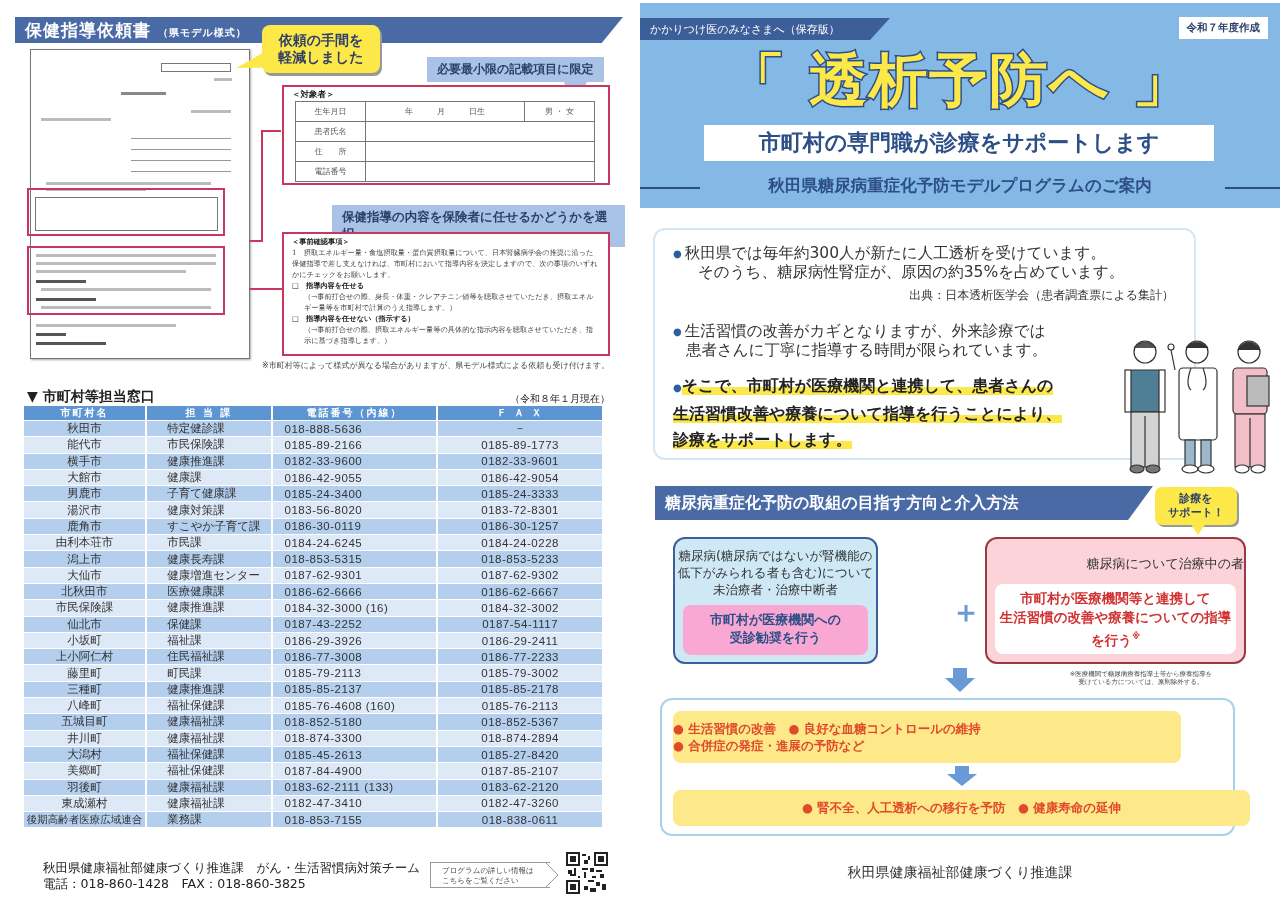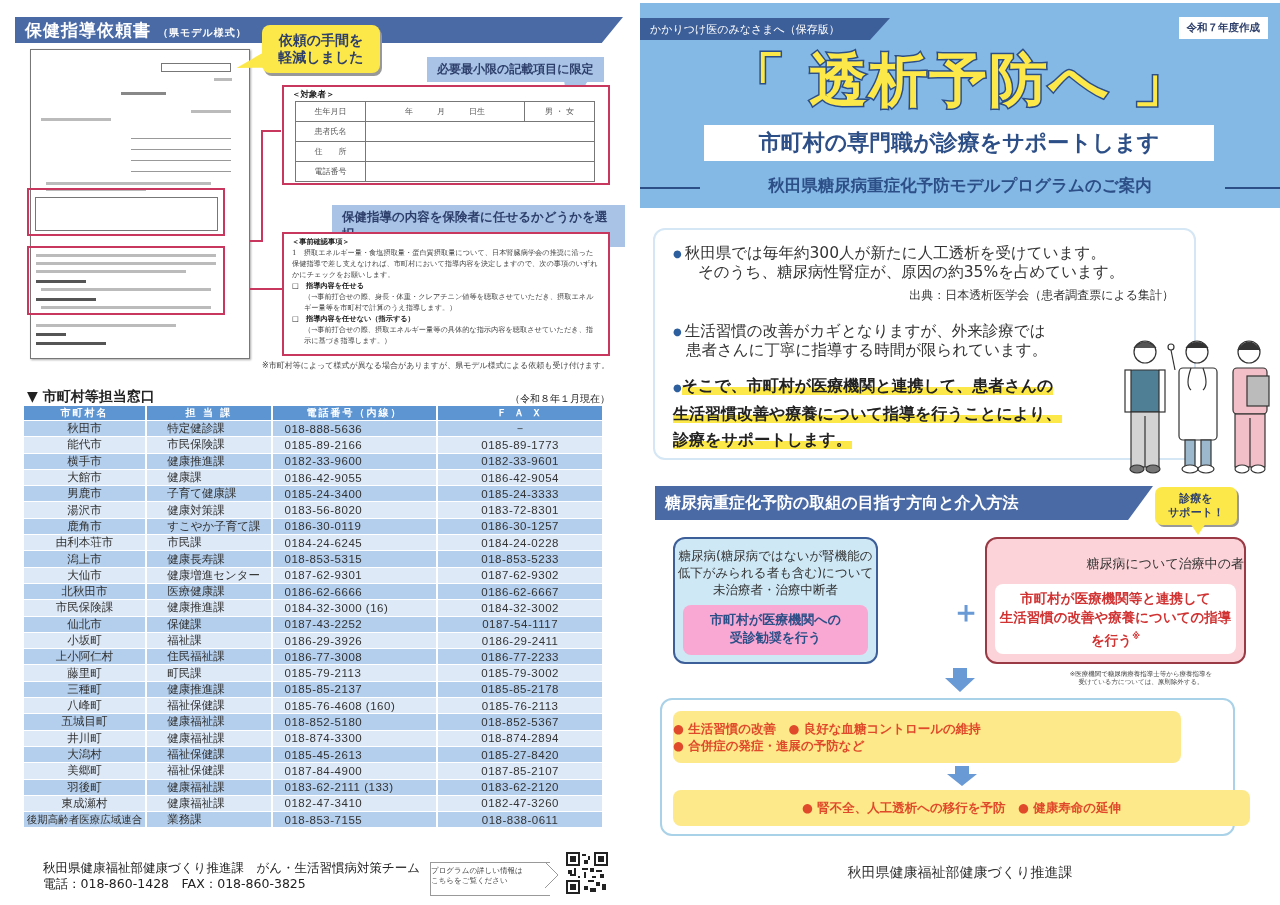--- a/index.html
+++ b/index.html
@@ -42,22 +42,22 @@
   .contacts th { background: #5d95d3; color: #fff; font-weight: bold; font-size: 10px; height: 13px; letter-spacing: 2px; border-right: 2px solid #fff; }
   .contacts td { height: 15.3px; border-right: 2px solid #fff; color: #333; padding: 0; }
   .contacts tr:nth-child(odd) td { background: #b4cfed; }
   .contacts tr:nth-child(even) td { background: #dde9f7; }
   .contacts td.c0 { text-align: center; width: 116px; }
   .contacts td.c1 { width: 118px; padding-left: 20px; }
   .contacts td.c2 { width: 156px; padding-left: 12px; font-family: "Liberation Sans", sans-serif; letter-spacing: 0.5px; }
   .contacts td.c3 { width: 156px; text-align: center; font-family: "Liberation Sans", sans-serif; letter-spacing: 0.5px; }
 
   .footer-left { position: absolute; left: 27px; top: 860px; font-size: 12.5px; color: #222; line-height: 16px; margin-left: 16px; }
-  .footer-link { position: absolute; left: 430px; top: 862px; width: 120px; height: 34px; border: 1px solid #999; border-right: none; font-size: 7.5px; color: #444;
-    padding: 3px 0; line-height: 10px; white-space: pre-line; }
+  .footer-link { position: absolute; left: 430px; top: 862px; width: 120px; height: 26px; border: 1px solid #999; border-right: none; font-size: 7.5px; color: #444;
+    padding: 3px 11px; line-height: 10px; white-space: pre-line; }
   .footer-link-arrow { position: absolute; left: 545px; top: 862px; width: 14px; height: 26px; }
   .qr { position: absolute; left: 566px; top: 852px; width: 42px; height: 42px;
     background:
       linear-gradient(90deg, transparent 0, transparent 0);
   }
 
   
   .right { position: absolute; left: 640px; top: 0; width: 640px; height: 905px; background: #fff; }
   .hero { position: absolute; left: 0; top: 3px; width: 640px; height: 205px; background: #84b8e5; }
   .hero-tab { position: absolute; left: 0; top: 15px; height: 22px; width: 250px; background: #3d5f99; color: #fff; font-size: 11px; padding: 4px 10px;

